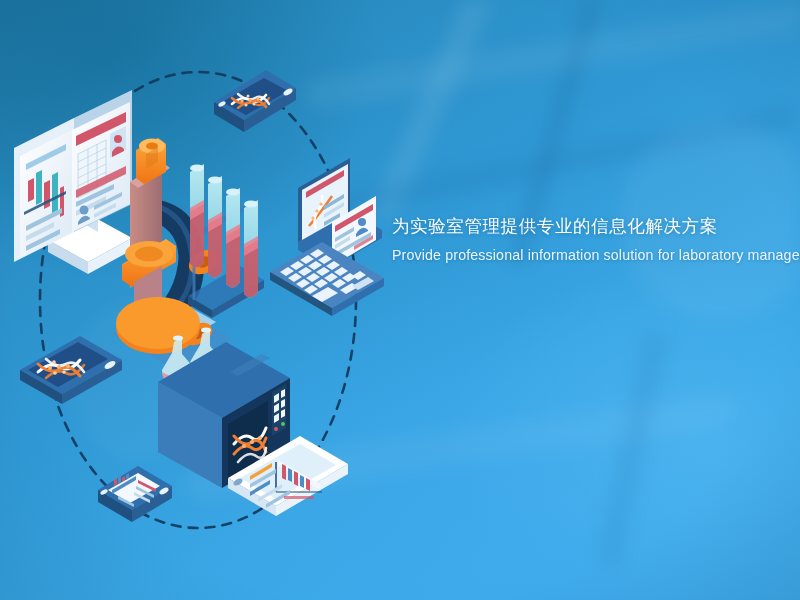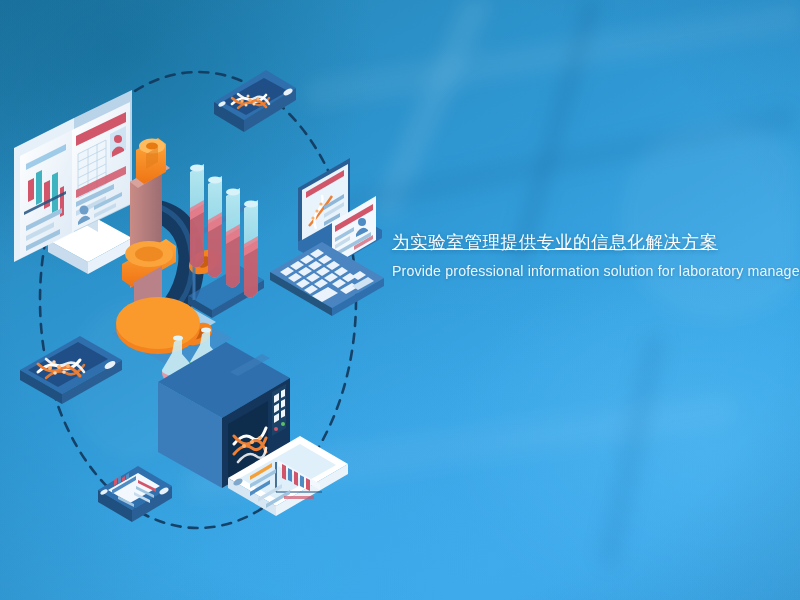--- a/index.html
+++ b/index.html
@@ -30,23 +30,22 @@
   .vignette{ position:absolute; inset:0;
     background:radial-gradient(ellipse 700px 560px at 50% 50%, rgba(0,0,0,0) 55%, rgba(10,58,92,.20) 100%); }
 
   
   .copy{ position:absolute; left:392px; top:176px; width:408px; }
   .title{
     font-size:41px; font-weight:bold; color:#ffffff; letter-spacing:2px;
     line-height:1.18; text-shadow:0 2px 7px rgba(12,70,112,.45), 0 0 18px rgba(255,255,255,.25);
   }
   .sub-cn{
-    margin-top:54px; font-size:17.5px; color:#ffffff; letter-spacing:.6px;
+    margin-top:38px; font-size:17.5px; color:#ffffff; letter-spacing:.6px;
     text-shadow:0 1px 4px rgba(12,70,112,.40);
-    text-decoration:underline;
   }
   .sub-en{
     margin-top:9px; font-size:14.2px; color:#eaf6ff; letter-spacing:.15px; white-space:nowrap;
     text-shadow:0 1px 3px rgba(12,70,112,.35);
   }
 
   
   .illo{ position:absolute; left:0; top:0; width:400px; height:600px; }
   .illo svg{ display:block; }
 </style>

